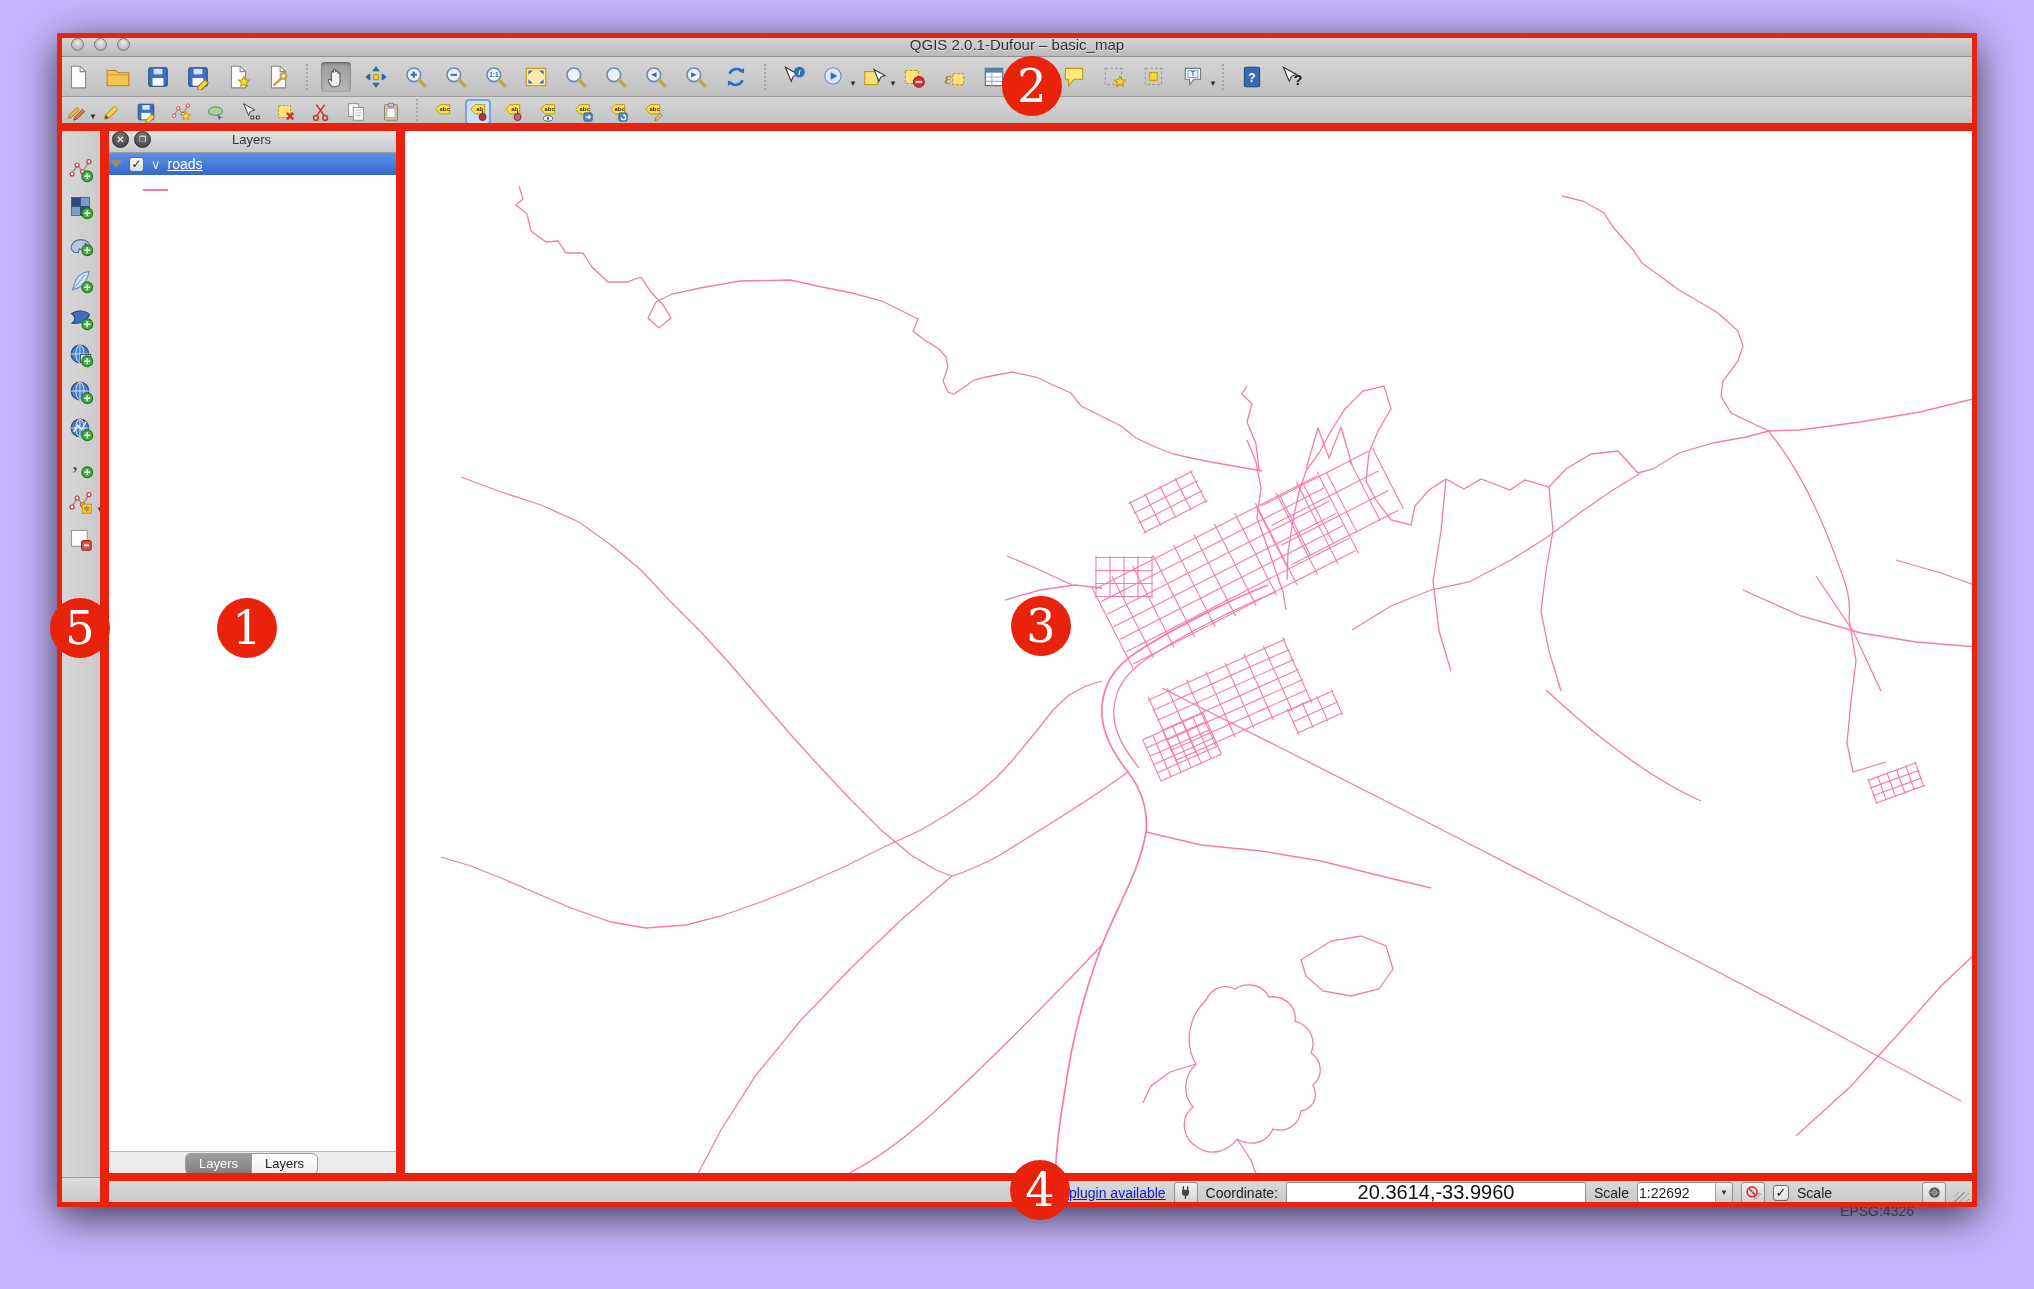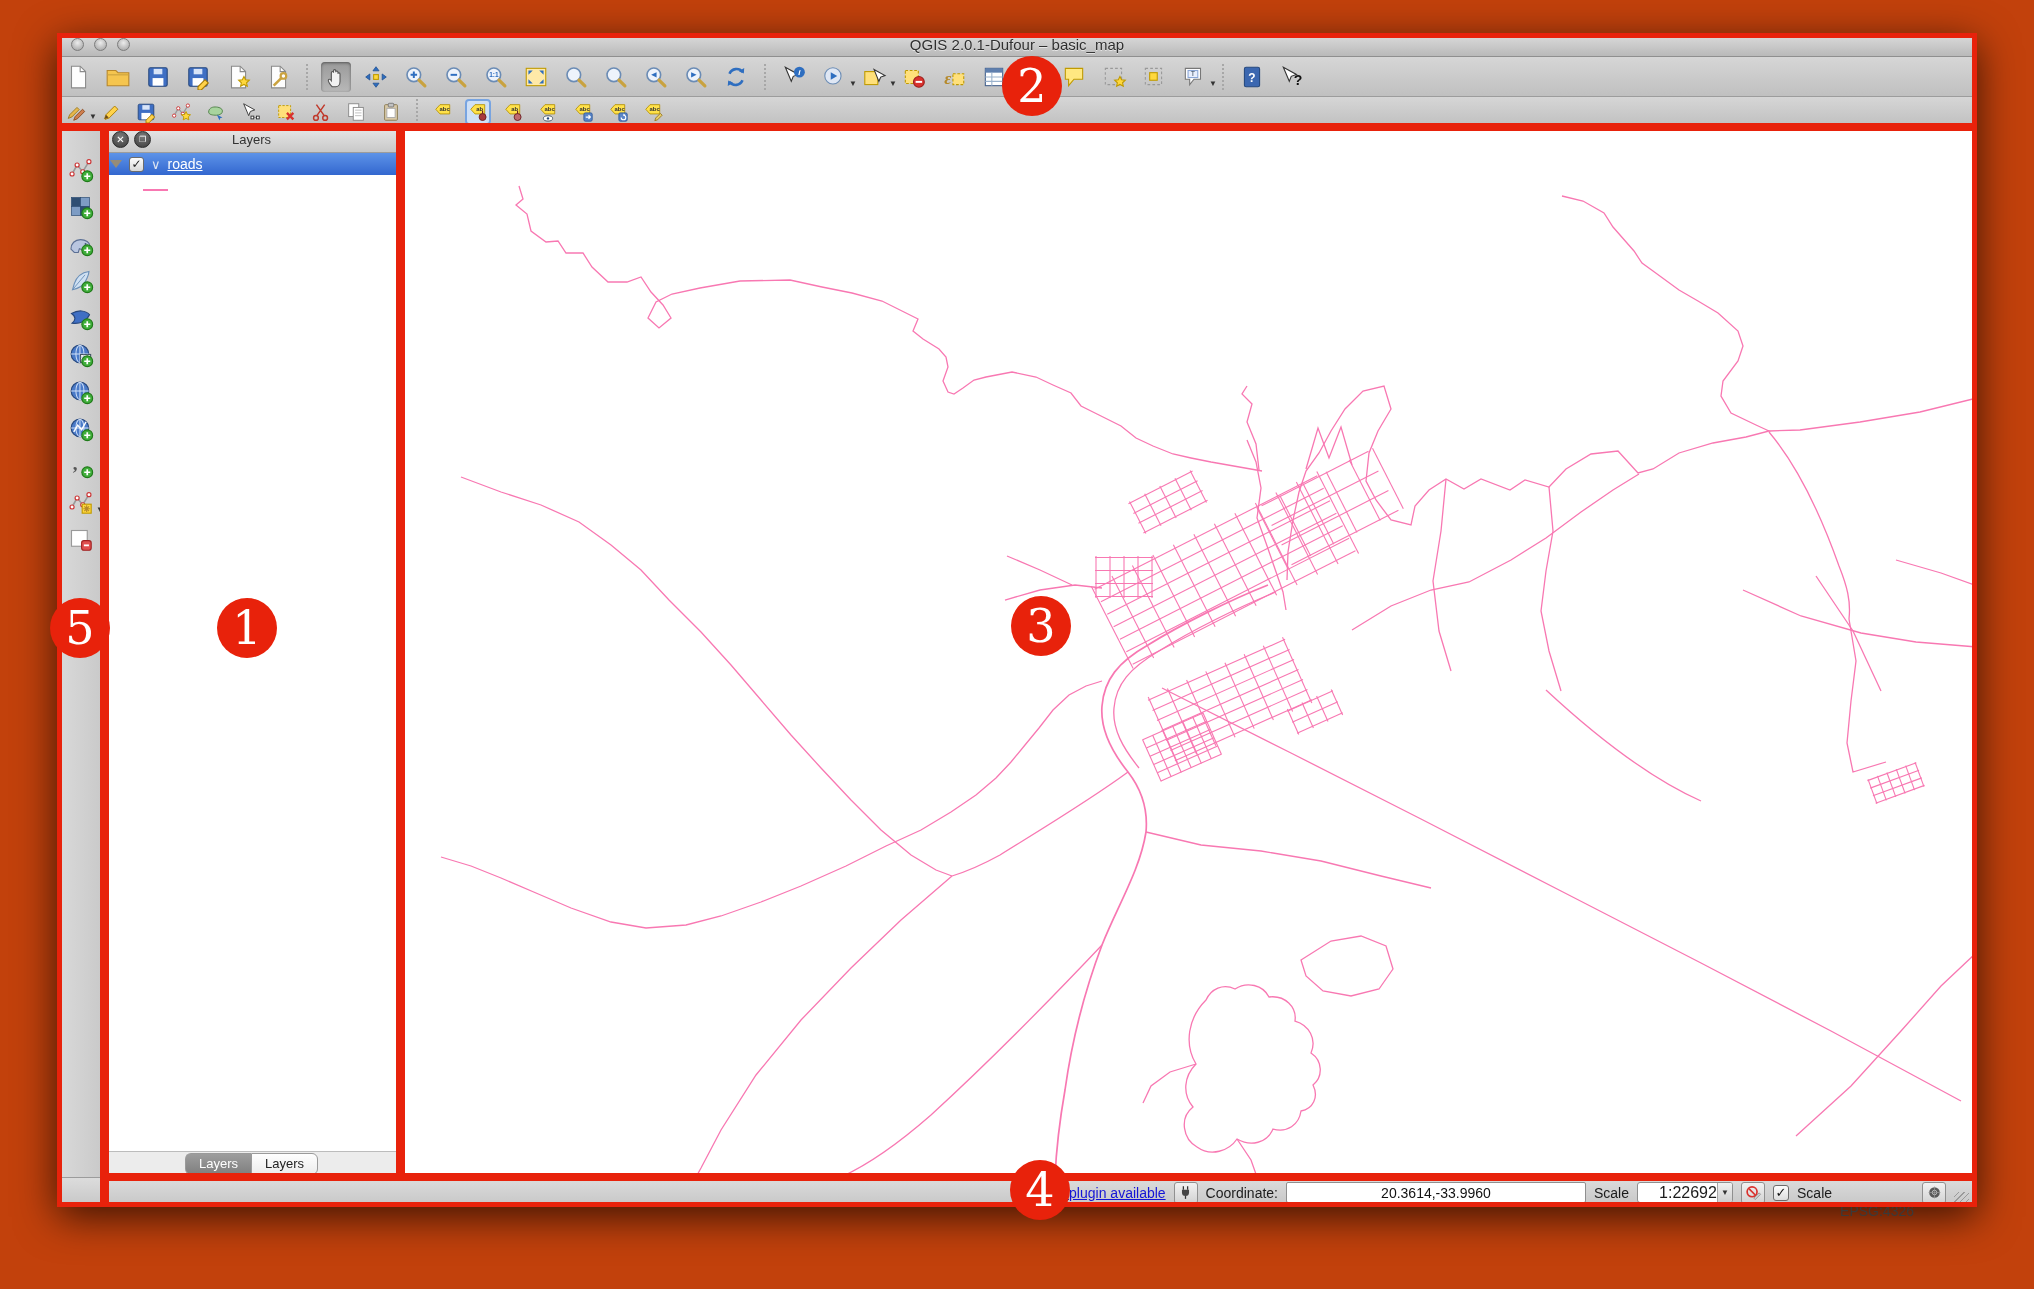--- a/index.html
+++ b/index.html
@@ -1,17 +1,17 @@
 <!DOCTYPE html>
 <html><head>
 <meta charset="utf-8">
 <style>
   html,body{margin:0;padding:0;background:#000;}
   *{box-sizing:border-box;}
-  .stage{position:relative;width:2034px;height:1289px;background:#c2410c;
+  .stage{position:relative;width:2034px;height:1289px;background:#c4b5fd;
          font-family:"Liberation Sans","DejaVu Sans",sans-serif;overflow:hidden;}
   .window{position:absolute;left:57px;top:33px;width:1920px;height:1174px;
           background:#ececec;border-radius:9px 9px 2px 2px;
           box-shadow:0 10px 40px rgba(0,0,0,.7);display:flex;flex-direction:column;}
   
   .titlebar{height:24px;flex:0 0 24px;border-radius:9px 9px 0 0;position:relative;
             background:linear-gradient(#dedede,#b9b9b9);border-bottom:1px solid #8f8f8f;
             display:flex;align-items:center;justify-content:center;}
   .lights{position:absolute;left:14px;top:5px;display:flex;gap:10px;}
   .light{width:13px;height:13px;border-radius:50%;border:1px solid #7c7c7c;
@@ -69,24 +69,24 @@
   
   .status{height:30px;flex:0 0 30px;background:linear-gradient(#dcdcdc,#c6c6c6);
           border-top:1px solid #9c9c9c;display:flex;align-items:center;gap:8px;
           padding:0 8px;font-size:14px;color:#1c1c1c;}
   .spacer{flex:1;}
   .plink{color:#1414d6;text-decoration:underline;white-space:nowrap;}
   .sqbtn{width:24px;height:22px;background:linear-gradient(#f2f2f2,#d2d2d2);border:1px solid #909090;
          border-radius:3px;display:flex;align-items:center;justify-content:center;}
   .sqbtn svg{width:17px;height:17px;}
   .coordbox{width:300px;height:21px;background:#fff;border:1px solid #8f8f8f;border-radius:2px;
-            font-size:14px;text-align:center;font-family:"Liberation Sans",sans-serif;color:#111;padding:0;}
+            font-size:20px;text-align:center;font-family:"Liberation Sans",sans-serif;color:#111;padding:0;}
   .combo{width:96px;height:21px;background:#fff;border:1px solid #8f8f8f;border-radius:3px;
          display:flex;align-items:center;overflow:hidden;}
-  .combo .val{flex:1;padding-left:21px;font-size:16px;}
+  .combo .val{flex:1;padding-left:1px;font-size:14px;}
   .combo .cdd{width:17px;height:100%;background:linear-gradient(#f0f0f0,#cfcfcf);
               border-left:1px solid #a5a5a5;font-size:8px;display:flex;align-items:center;justify-content:center;color:#333;}
   .chk{width:16px;height:16px;background:linear-gradient(#fdfdfd,#dcdcdc);border:1px solid #6c6c6c;
        border-radius:3px;color:#111;font-size:13px;line-height:14px;text-align:center;font-weight:bold;}
   .crs{color:#3a3a3a;margin-top:37px;}
   .grip{width:15px;height:15px;align-self:flex-end;
         background:repeating-linear-gradient(135deg,transparent 0 3px,#9a9a9a 3px 4px);}
   
   .ann-rect{position:absolute;border:5px solid #e8220b;pointer-events:none;}
   .ann-circle{position:absolute;background:#e8220b;border-radius:50%;color:#fff;

